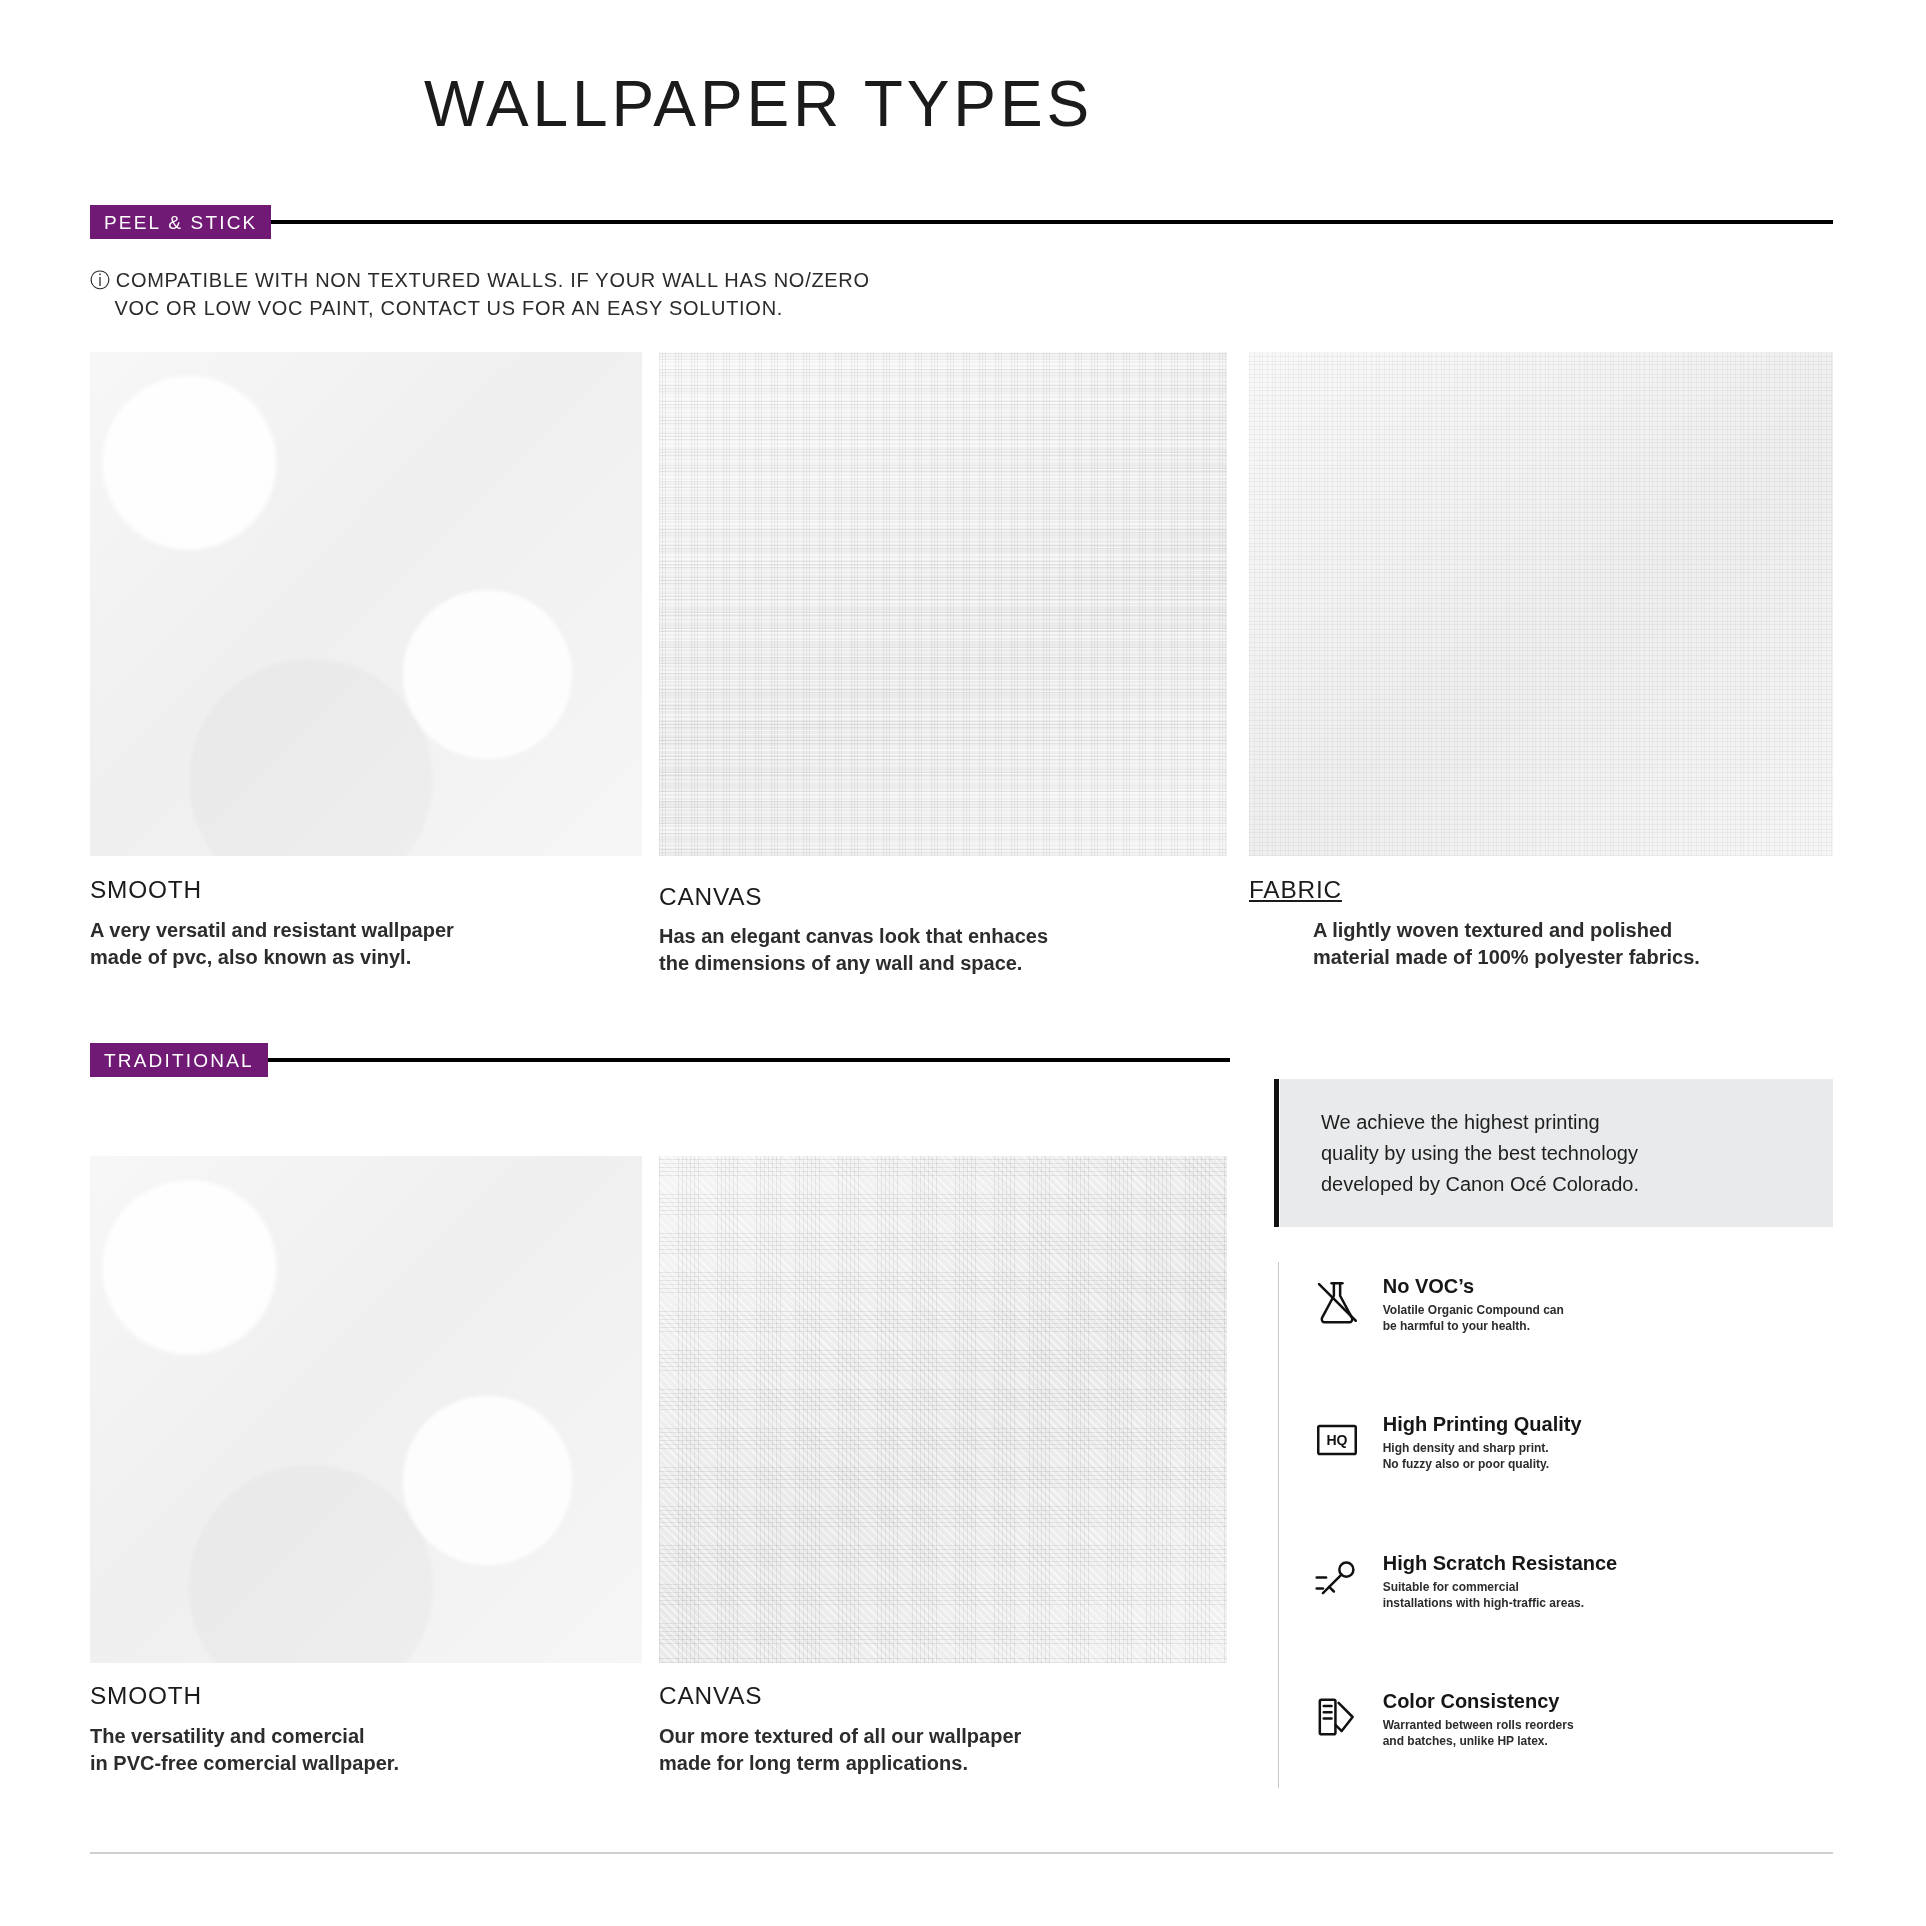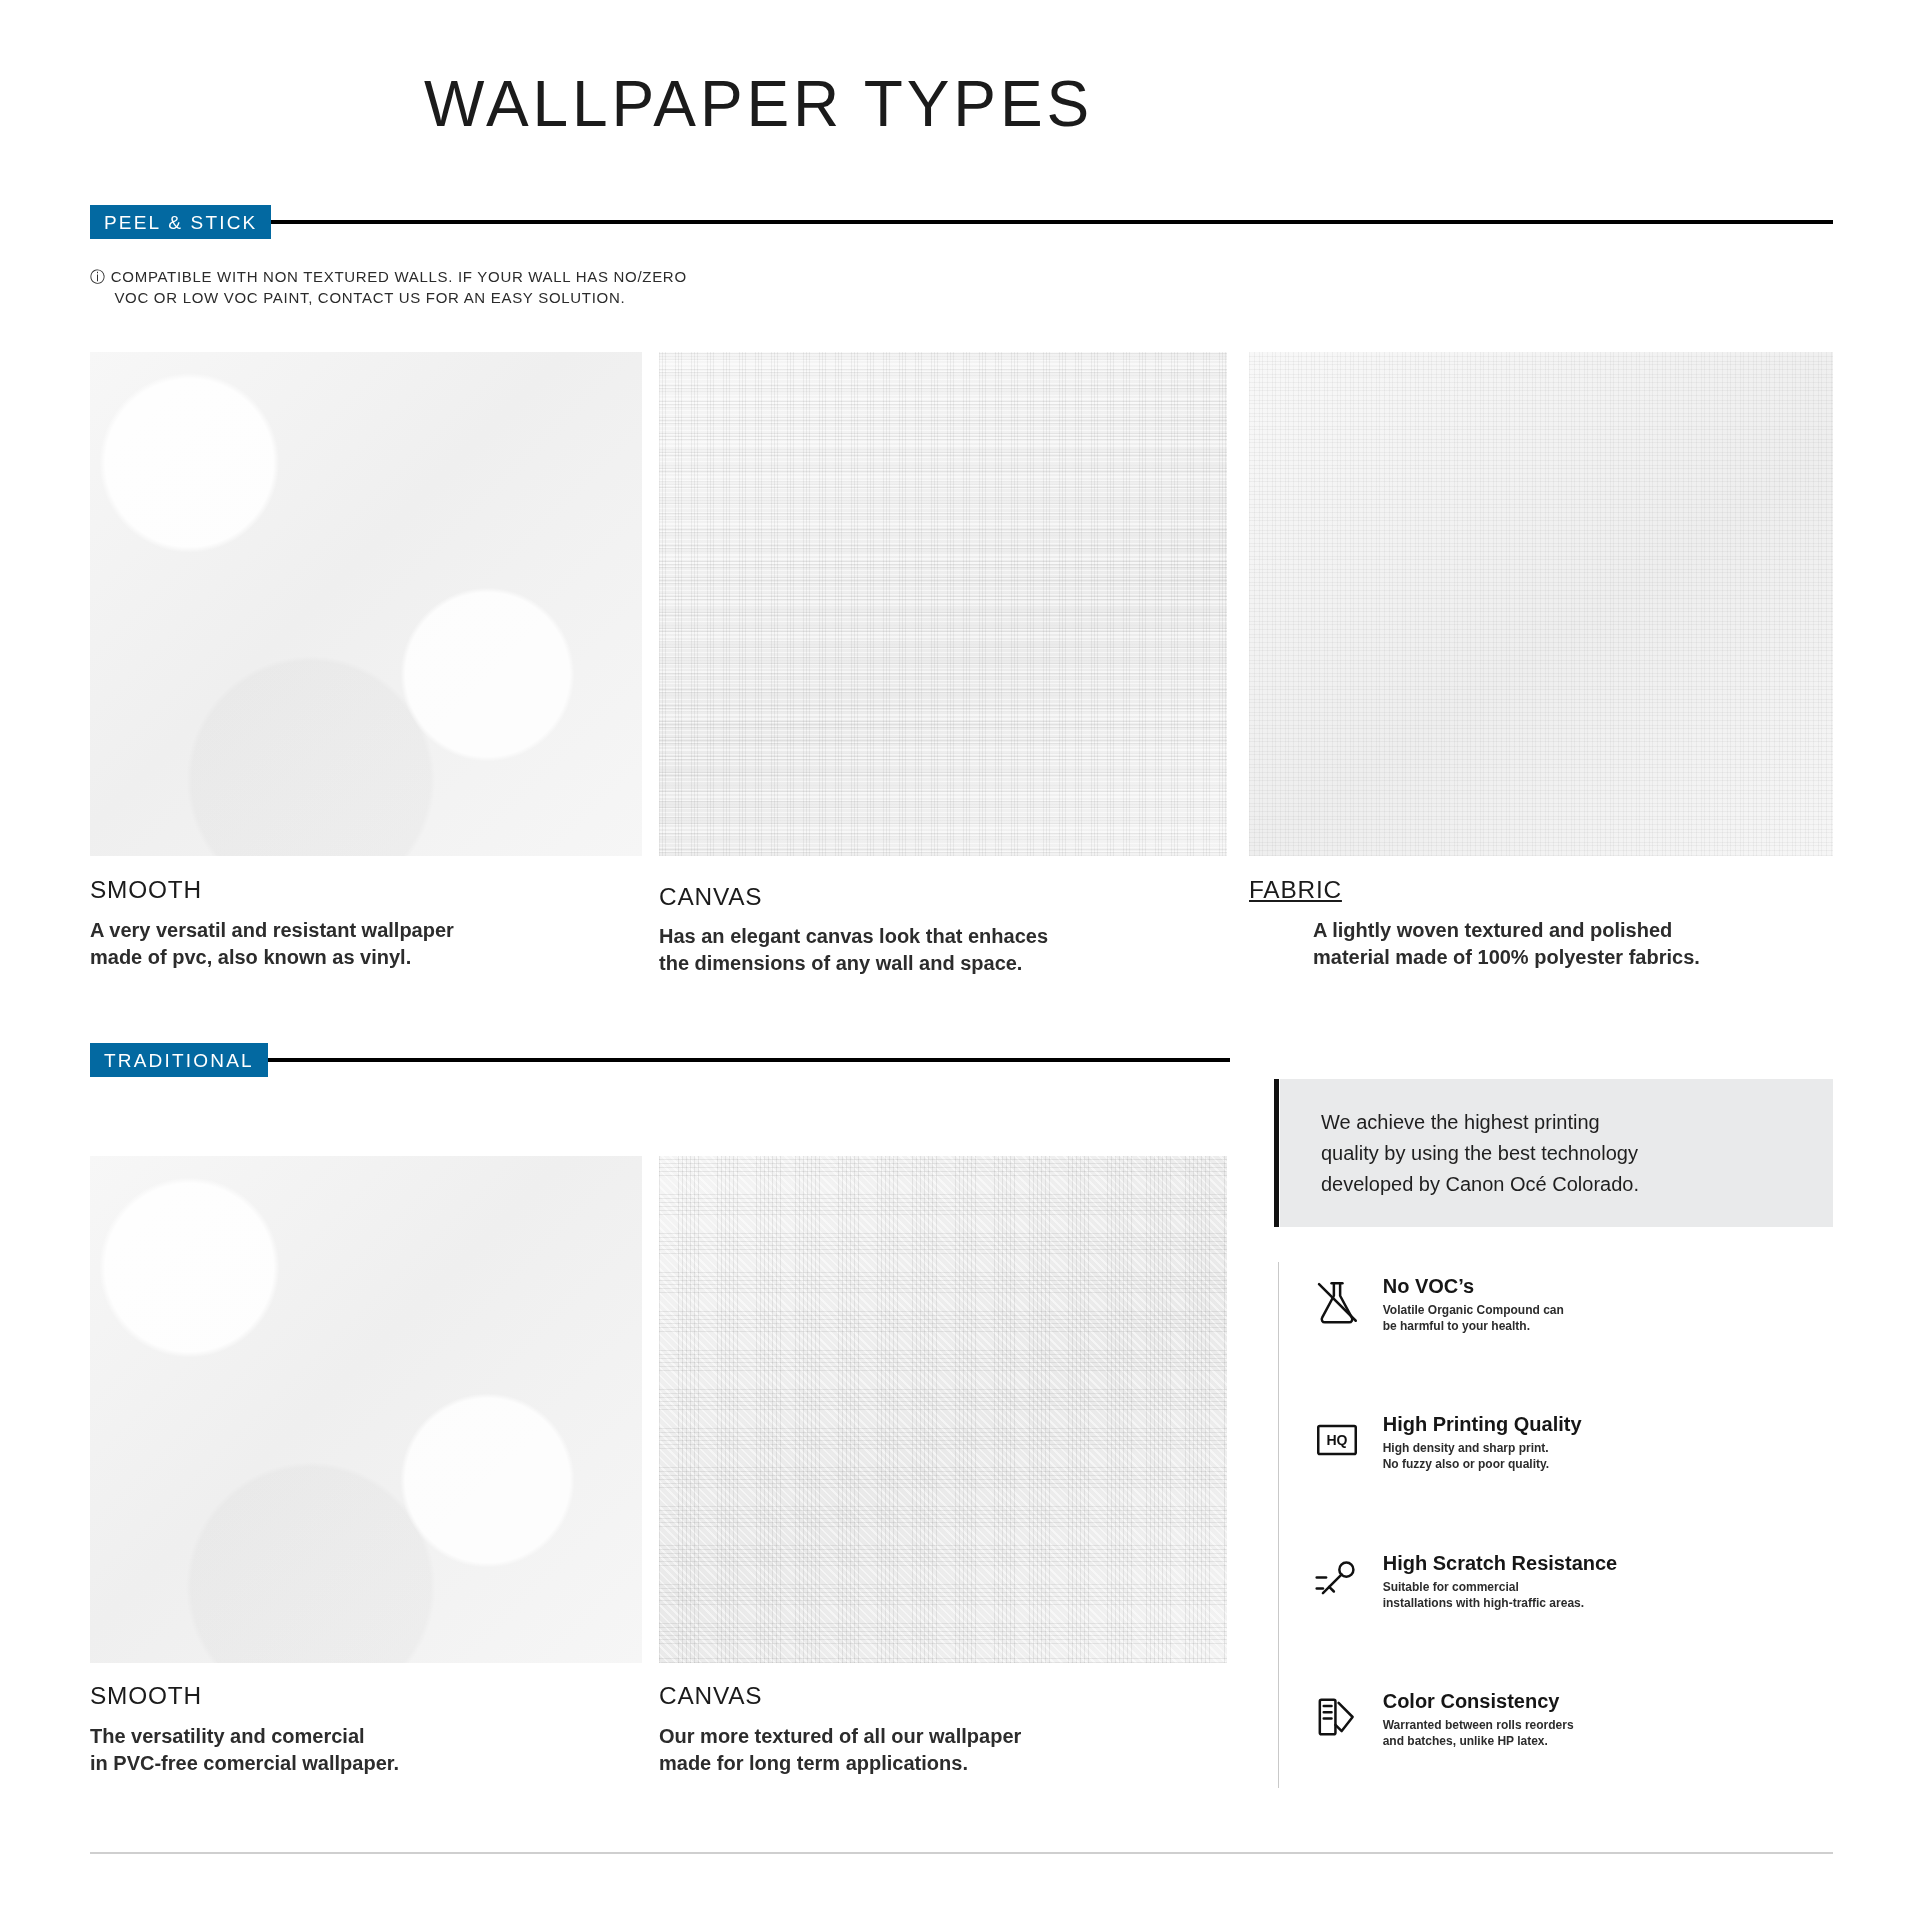--- a/index.html
+++ b/index.html
@@ -33,38 +33,38 @@
     white-space: nowrap;
   }
 
   
   .section-head {
     position: absolute;
     display: flex;
     align-items: center;
   }
   .section-tag {
-    background: #0369a1;
+    background: #701a75;
     color: #ffffff;
     font-size: 19px;
     letter-spacing: 2.2px;
     padding: 7.7px 14px 7.7px 14px;
     font-weight: 500;
     line-height: 1;
     white-space: nowrap;
   }
   .section-rule {
     height: 3.9px;
     background: #000000;
   }
 
   
   .note {
     position: absolute;
-    font-size: 15px;
+    font-size: 20px;
     letter-spacing: 0.7px;
     color: #2b2b2b;
     line-height: 1.42;
   }
   .note .ico {
     display: inline-block;
     margin-right: 5.1px;
   }
   .note-indent {
     display: block;

